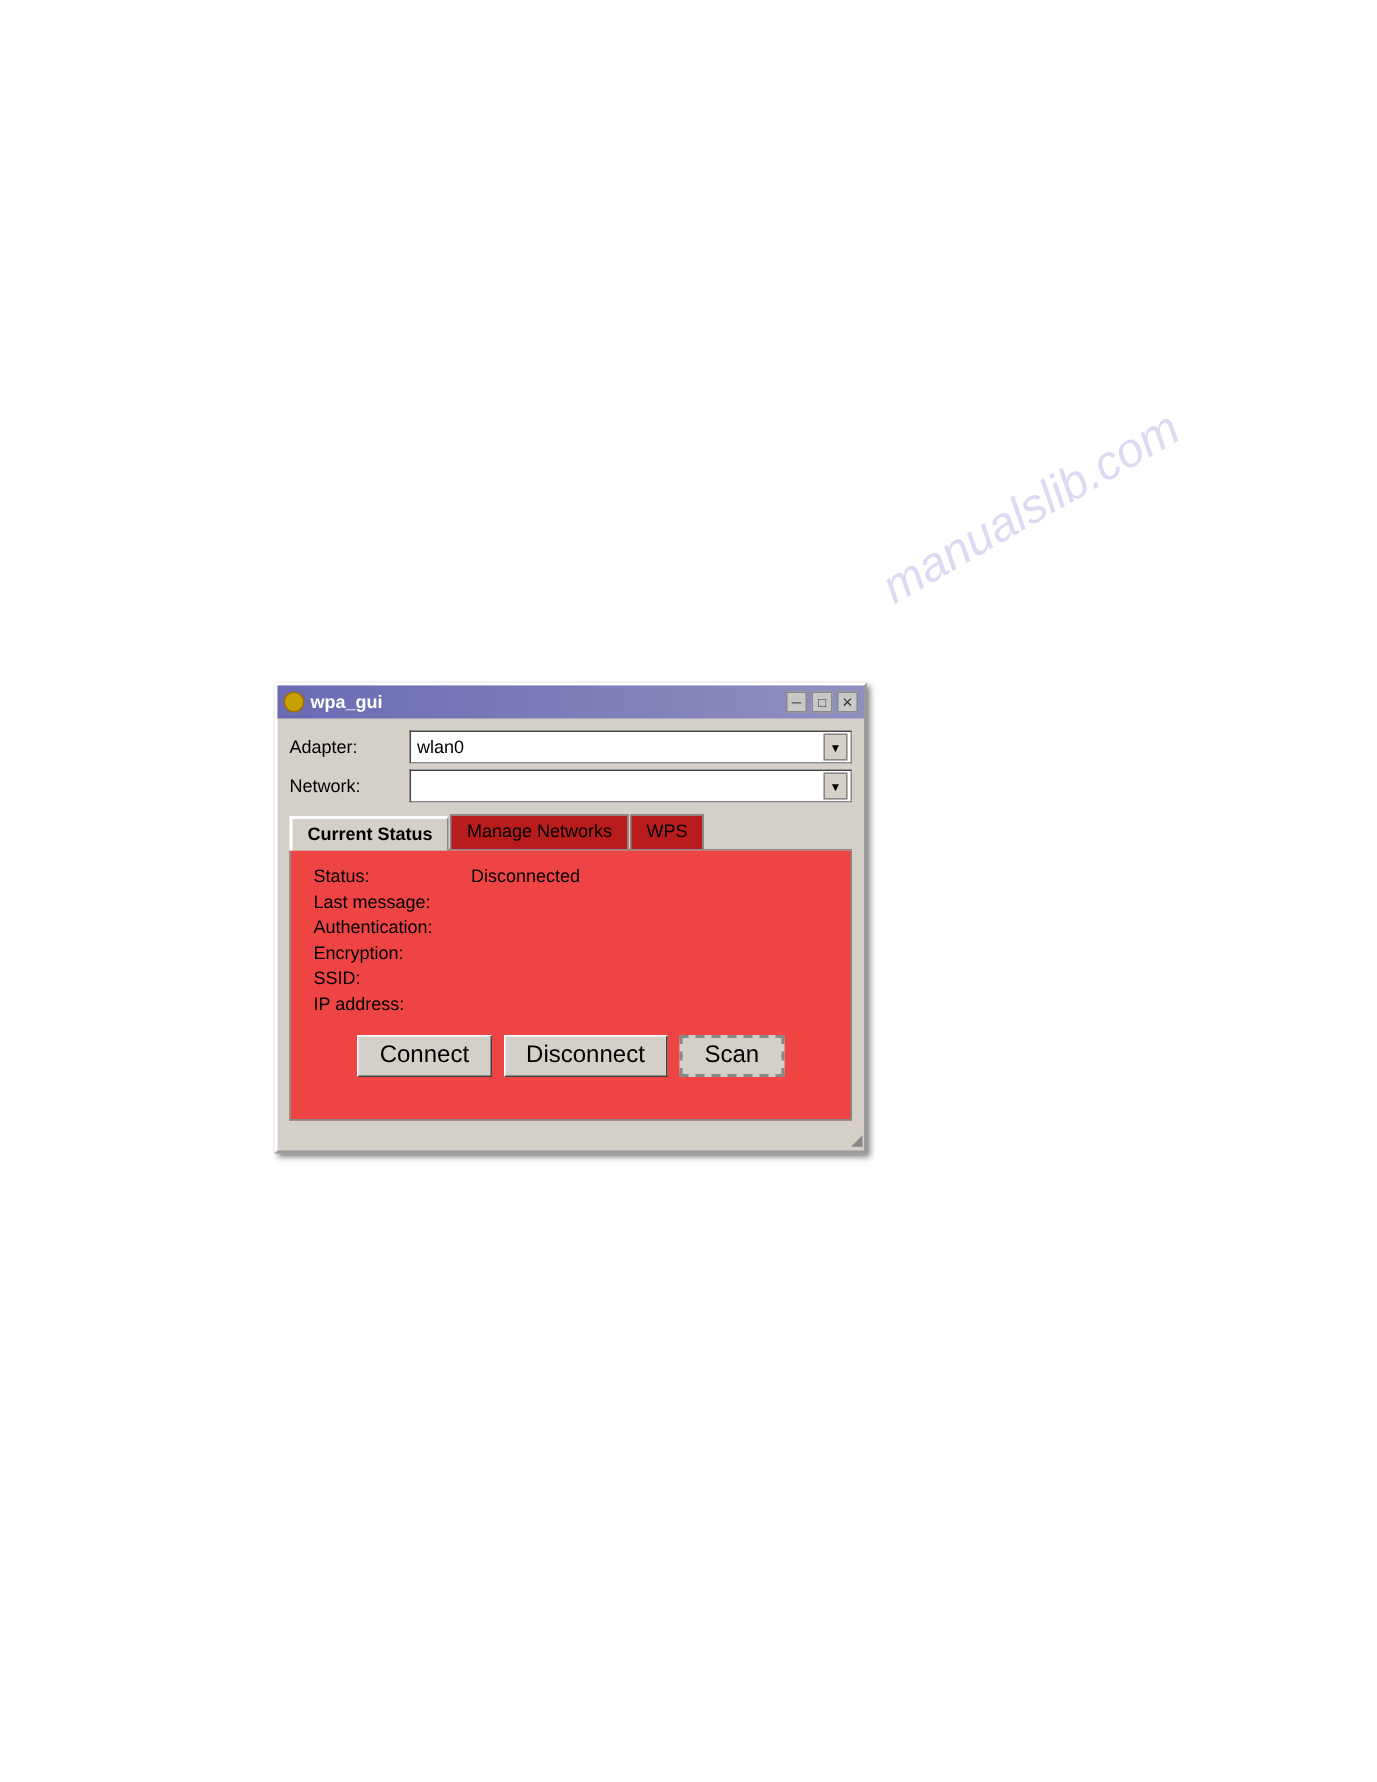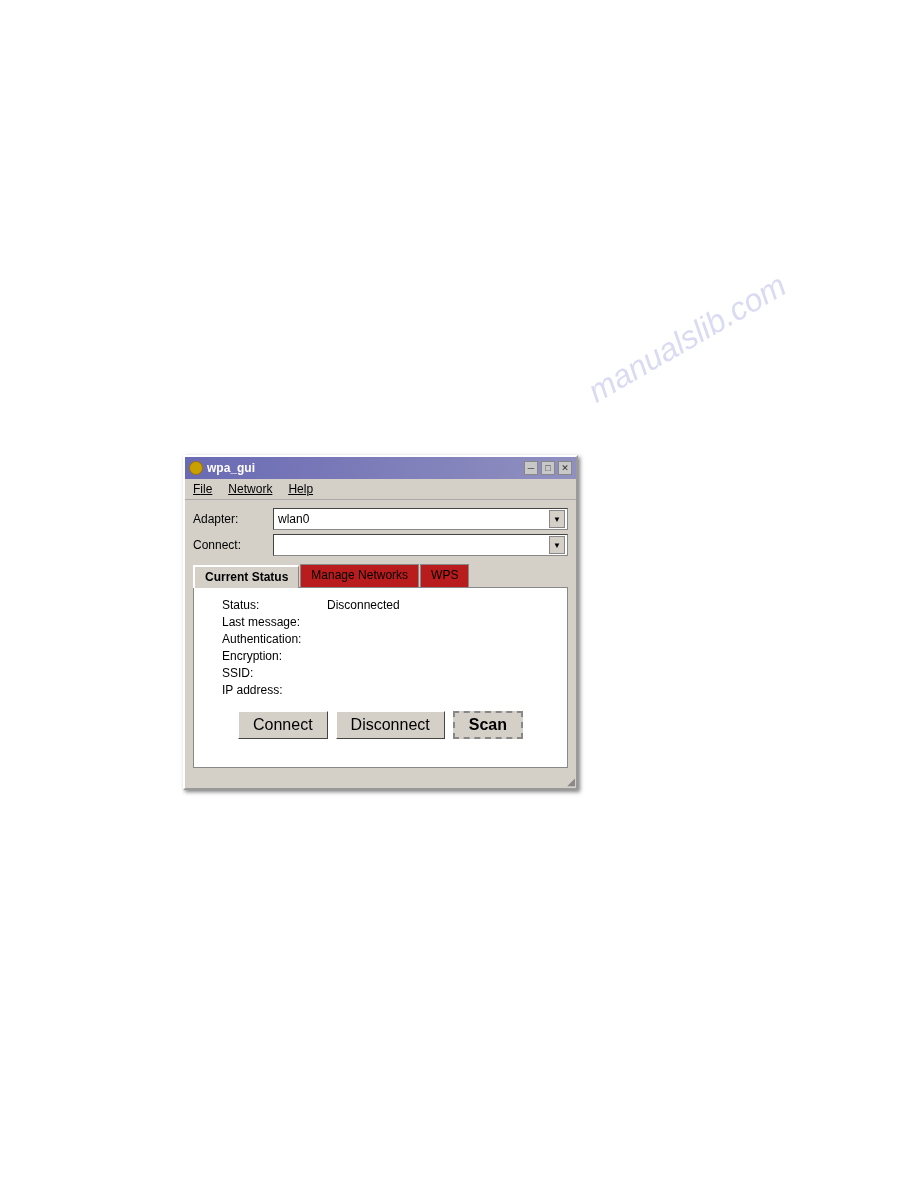--- a/index.html
+++ b/index.html
@@ -197,22 +197,22 @@
     }
 
     .tab.inactive {
       background: #b91c1c;
       border-top: 1px solid #888;
     }
 
     .tab-content {
       border: 1px solid #888;
       border-top: none;
-      padding: 10px 28px;
-      background: #ffffff;
+      padding: 10px 15px;
+      background: #ef4444;
       min-height: 180px;
     }
 
     .status-row {
       display: flex;
       margin-bottom: 3px;
     }
 
     .status-label {
       font-size: 12px;
@@ -240,21 +240,20 @@
       border-left-color: #fff;
       border-bottom-color: #444;
       border-right-color: #444;
       cursor: pointer;
       min-width: 70px;
     }
 
     .btn.scan {
       border: 2px dashed #888;
       background: #d4d0c8;
-      font-weight: bold;
     }
 
     .resize-handle {
       position: absolute;
       bottom: 0;
       right: 0;
       width: 12px;
       height: 12px;
       cursor: se-resize;
       display: flex;
@@ -286,39 +285,34 @@
       <div class="title-bar-icon"></div>
       <span class="title-bar-text">wpa_gui</span>
     </div>
     <div class="title-bar-buttons">
       <div class="tb-btn">─</div>
       <div class="tb-btn">□</div>
       <div class="tb-btn">✕</div>
     </div>
   </div>
 
-  <div class="menu-bar">
-    <span class="menu-item">File</span>
-    <span class="menu-item">Network</span>
-    <span class="menu-item">Help</span>
-  </div>
 
   <div class="window-content">
     <div class="form-row">
       <span class="form-label">Adapter:</span>
       <div class="form-control-wrapper">
         <div class="combo-box">
           <span class="combo-text">wlan0</span>
           <div class="combo-arrow">▼</div>
         </div>
       </div>
     </div>
 
     <div class="form-row">
-      <span class="form-label">Connect:</span>
+      <span class="form-label">Network:</span>
       <div class="form-control-wrapper">
         <div class="combo-box">
           <span class="combo-text"></span>
           <div class="combo-arrow">▼</div>
         </div>
       </div>
     </div>
 
     <div class="tab-bar">
       <div class="tab active">Current Status</div>

